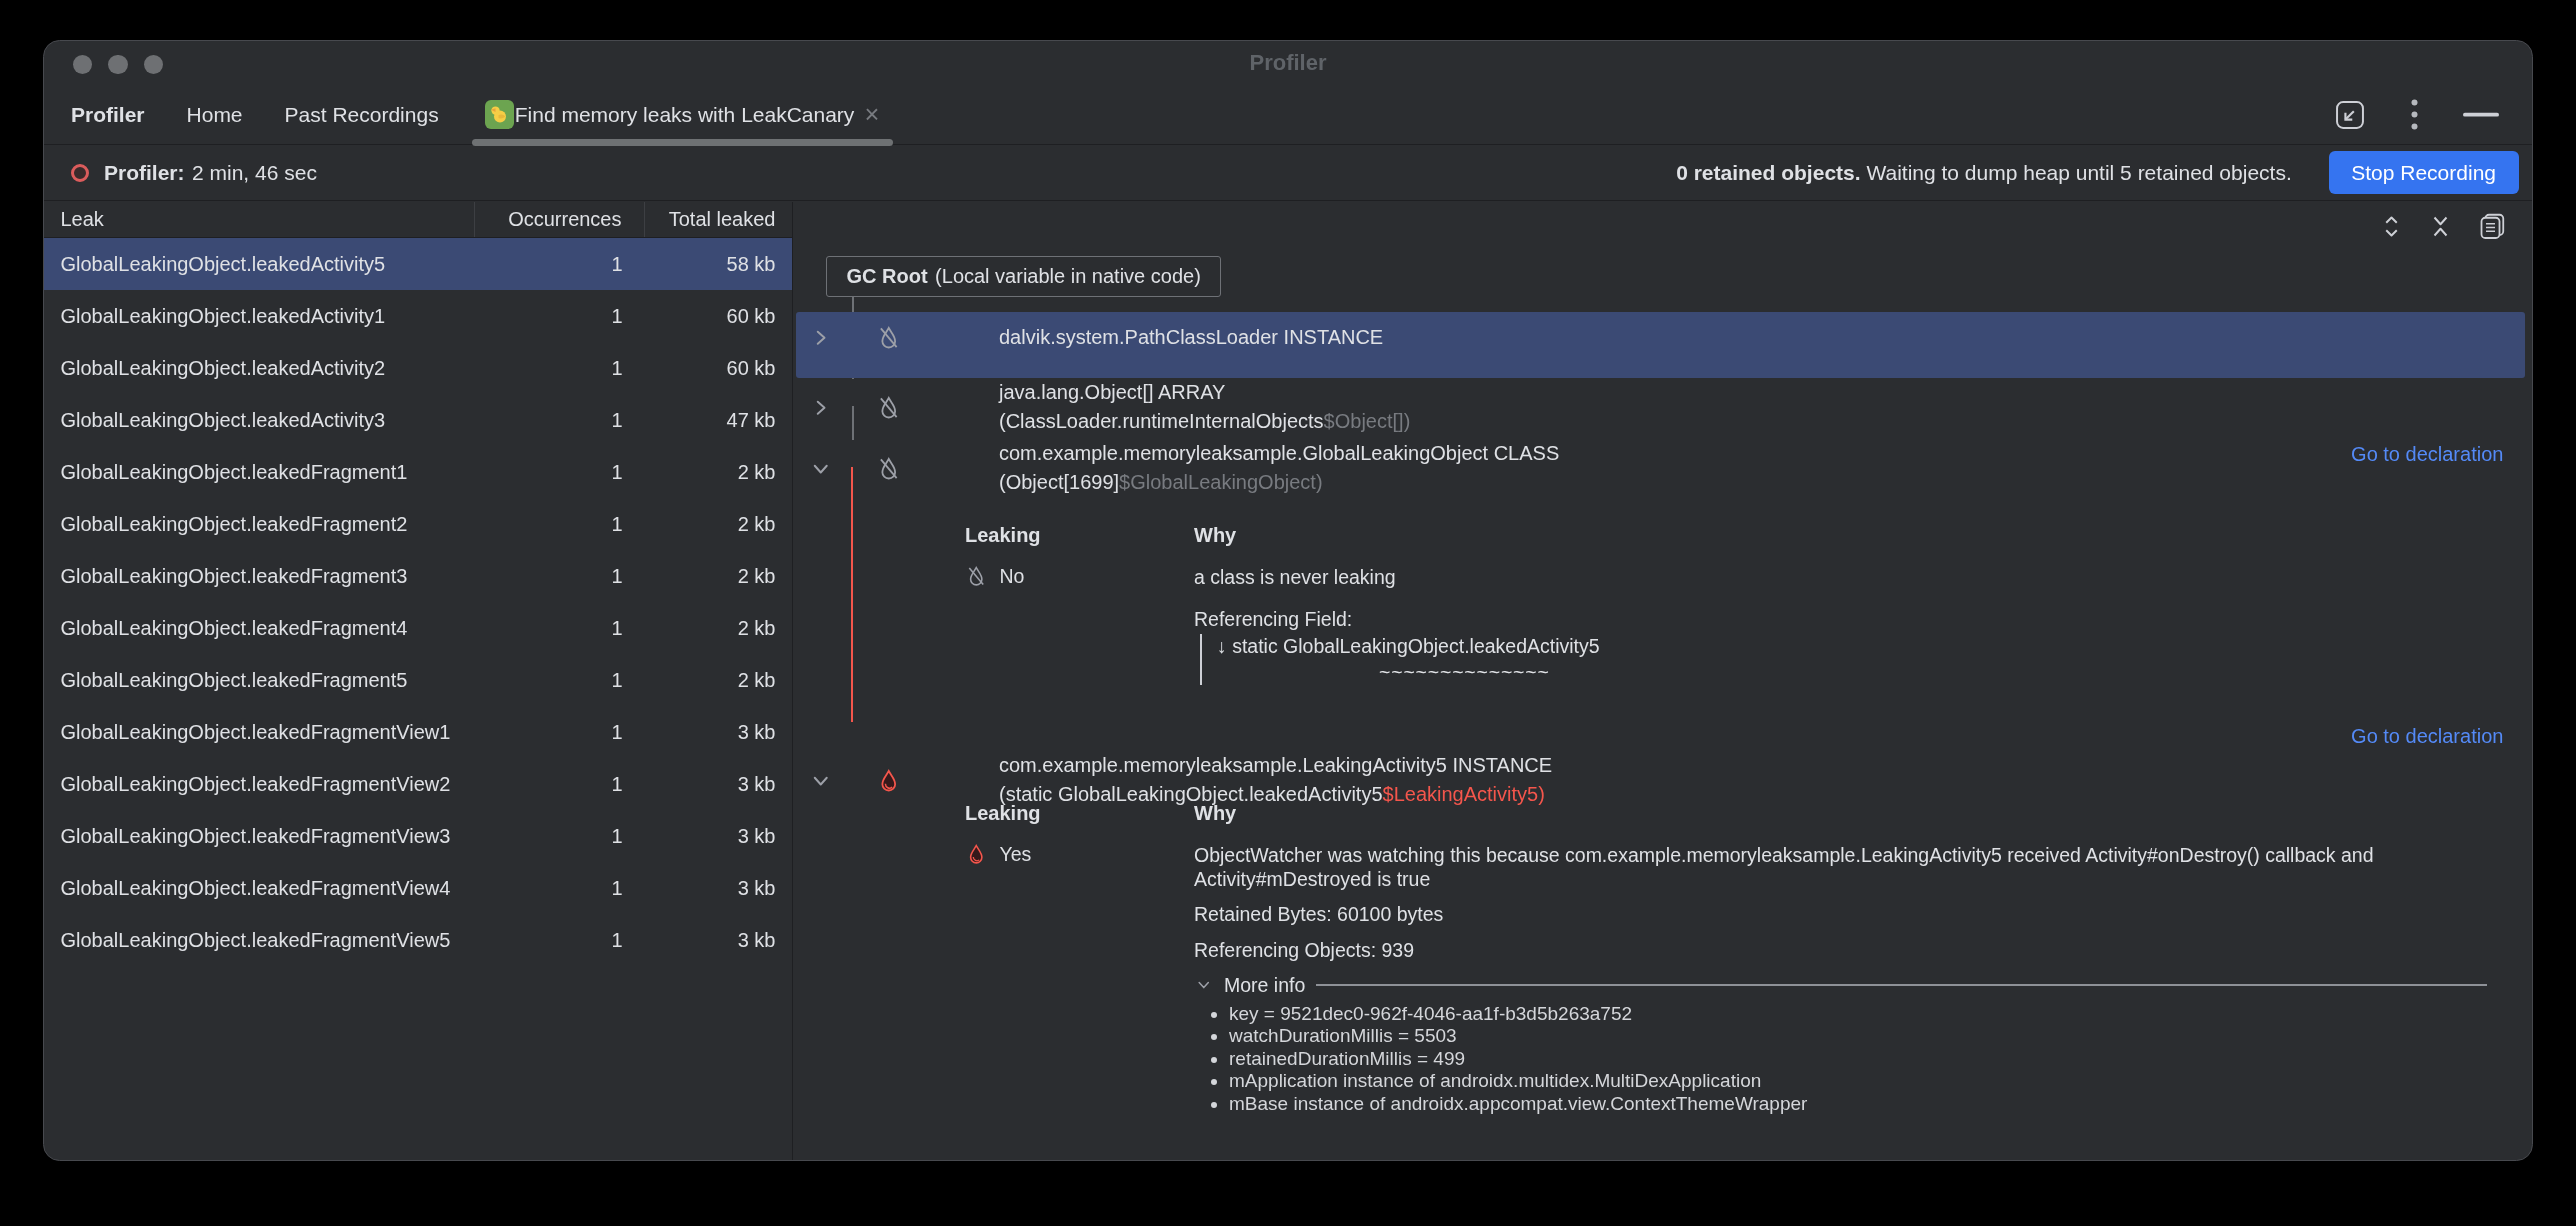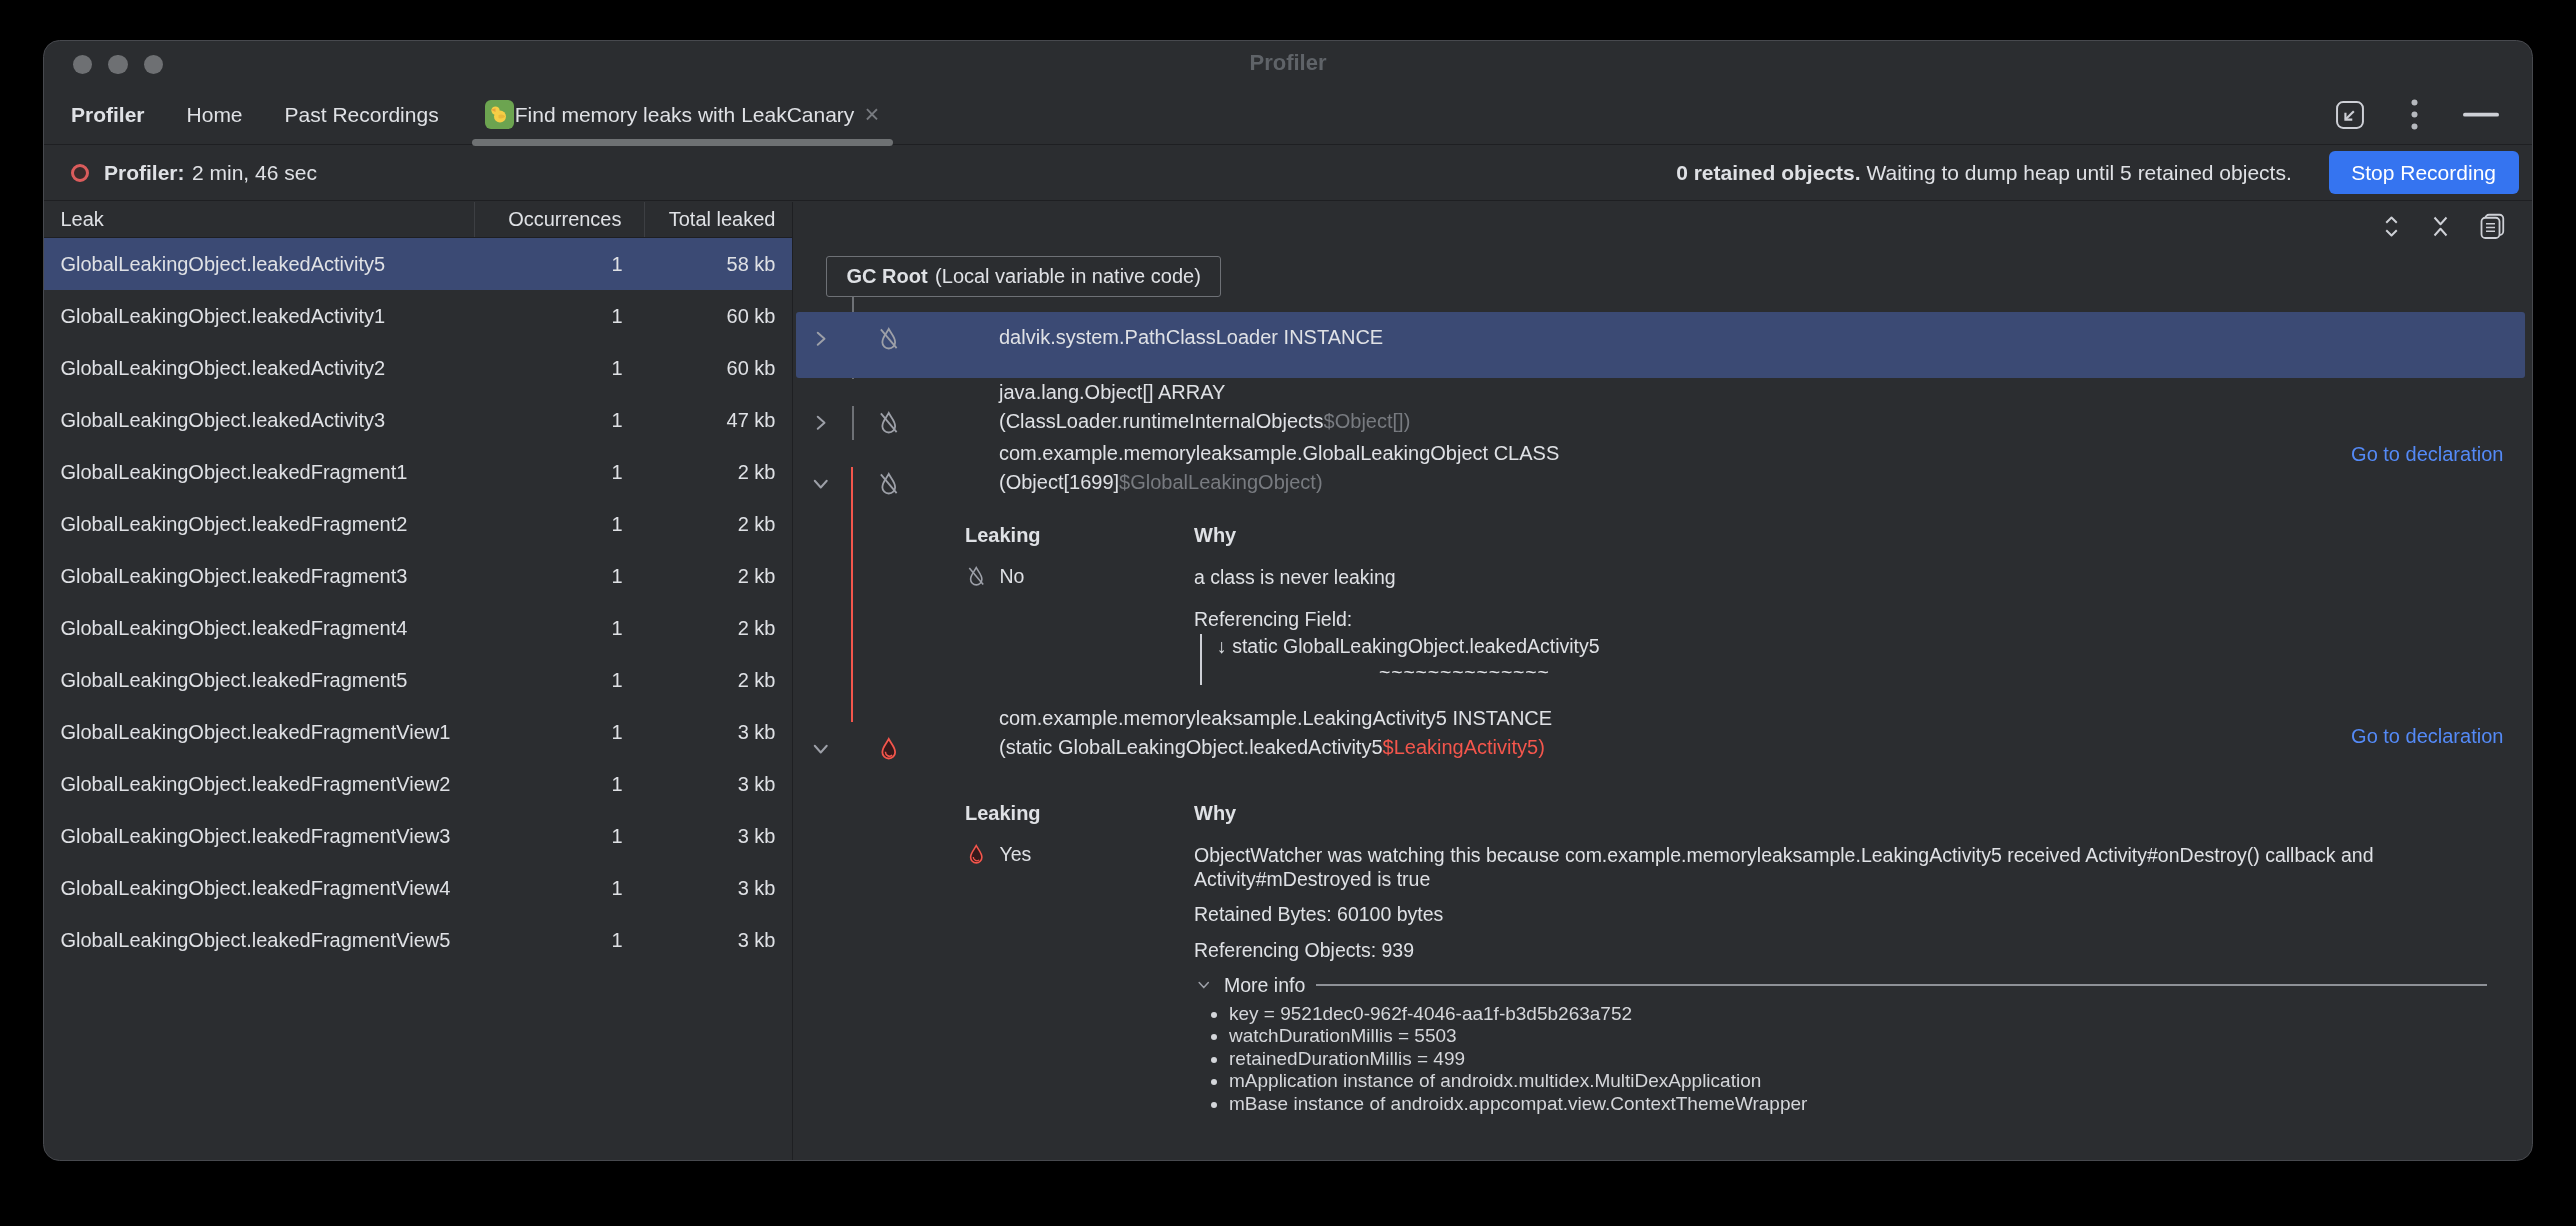--- a/index.html
+++ b/index.html
@@ -44,21 +44,21 @@
   .t-row > div { display:flex; align-items:center; height:100%; }
   .t-row.selected { background:var(--selection_blue); }
   
   .right-pane { position:relative; flex:1; font-size:20px; color:#DFE1E5; }
   .abs { position:absolute; }
   .pane-tools { position:absolute; top:9px; right:25.5px; display:flex; gap:22.5px; align-items:center; }
   .gc-pill { left:33px; top:54px; height:41px; display:inline-flex; align-items:center; padding:0 19.5px; border:1.5px solid #6E7176; border-radius:3px; white-space:nowrap; }
   .gc-pill .rest { font-weight:normal; margin-left:7.5px; }
   .vline { width:1.5px; background:#6E7176; left:59px; }
   .vline.red { width:2.3px; background:var(--leak_red); left:58px; }
-  .tree-row { display:flex; align-items:flex-end; left:15px;gap:36px; }
+  .tree-row { display:flex; align-items:center; left:15px;gap:36px; }
   .tree-row .chev { margin-top:1.5px; margin-right:6px; }
   .tree-row .drop { margin-top:1.5px; margin-right:62px; }
   .tree-row .lines { line-height:28.6px; white-space:nowrap; }
   .dim { color:#787B80; }
   .red { color:var(--leak_red); }
   .sel-band { left:3px; right:7.5px; top:110px; height:66px; background:var(--selection_blue); border-radius:3px; padding:10.5px 0 0 12px; }
   .sel-band .tree-row { position:static; }
   .goto { right:28.6px; color:var(--link_blue); font-size:20px; white-space:nowrap; }
   
   .sect { display:grid; grid-template-columns:229px auto; align-items:start; font-size:19.5px; }
@@ -355,21 +355,21 @@
         <div class="why-col">
           <div class="why-text">a class is never leaking</div>
           <div class="ref-label">Referencing Field:</div>
           <div class="ref-block">
             <div>↓ static GlobalLeakingObject.leakedActivity5</div>
             <div class="ref-tilde">~~~~~~~~~~~~~~</div>
           </div>
         </div>
       </div>
 
-      <div class="abs tree-row" style="top:502px">
+      <div class="abs tree-row" style="top:549px">
         <span class="chev">
             <svg width="25.5" height="25.5" viewBox="0 0 34 34">
               <use href="#chev-down"></use>
             </svg>
           </span>
         <span class="drop">
             <svg width="25.5" height="25.5" viewBox="0 0 34 34">
               <use href="#drop-red"></use>
             </svg>
           </span>

